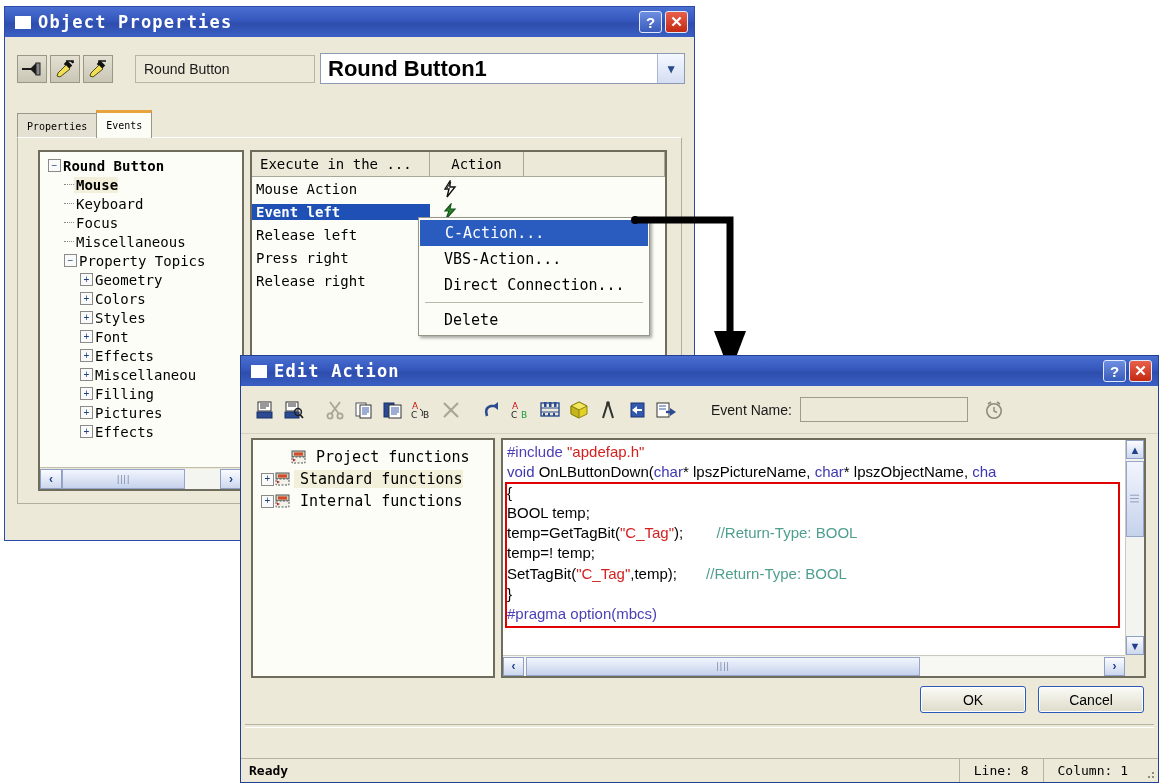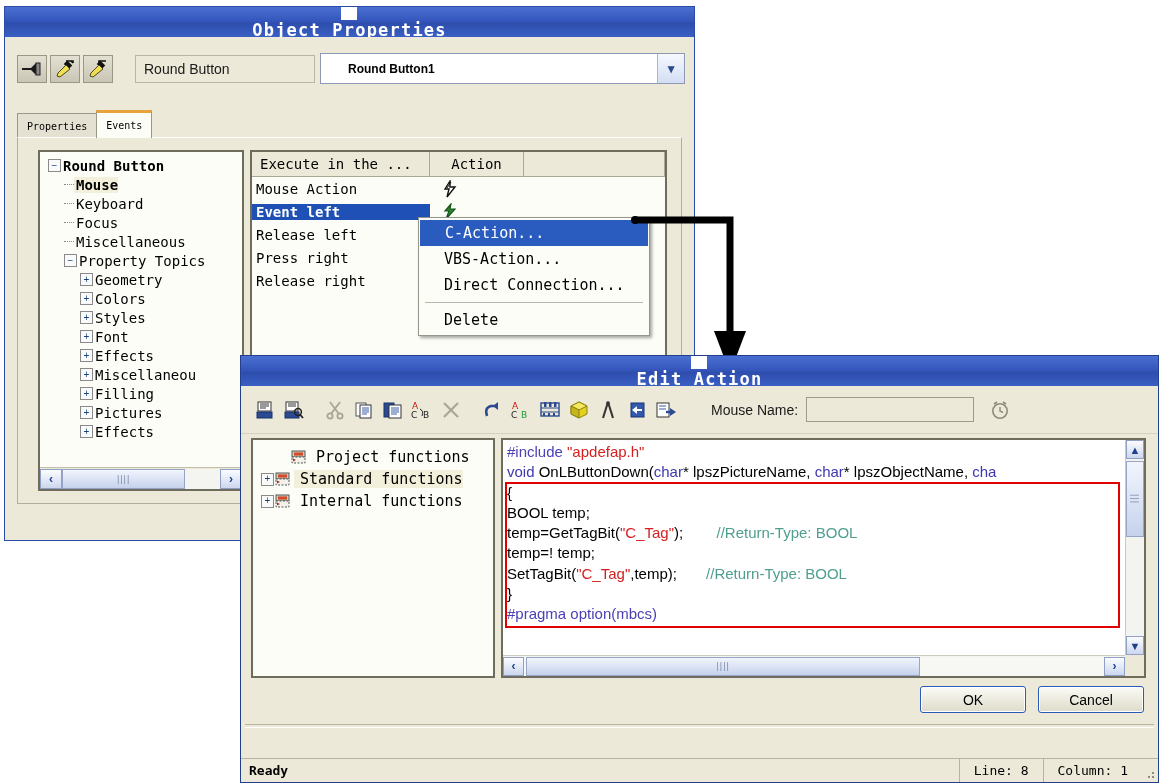--- a/index.html
+++ b/index.html
@@ -2,21 +2,21 @@
 <html><head>
 <meta charset="utf-8">
 <style>
   html,body{margin:0;padding:0;background:#ffffff;}
   body{width:1159px;height:783px;position:relative;overflow:hidden;
        font-family:"DejaVu Sans Mono",monospace;}
 
   
   .win{position:absolute;background:#ece9d8;border:1px solid #0a246a;box-sizing:border-box;}
   .titlebar{height:30px;background:linear-gradient(180deg,#4a6fd0 0%,#3557bd 45%,#2e4ead 55%,#3a5fc4 100%);
-            display:flex;align-items:center;padding:0 4px;box-sizing:border-box;flex-direction:column;}
+            display:flex;align-items:center;padding:0 4px;box-sizing:border-box;}
   .title-icon{width:16px;height:13px;background:#ffffff;margin:0 7px 0 6px;flex:none;}
   .title-text{color:#ffffff;font-size:17px;font-weight:bold;letter-spacing:1.2px;
               font-family:"DejaVu Sans Mono",monospace;white-space:nowrap;}
   .title-btns{margin-left:auto;display:flex;gap:3px;align-items:center;padding-right:2px;}
   .tb-btn{width:23px;height:22px;border:1px solid #dfe9ff;border-radius:3px;
           display:flex;align-items:center;justify-content:center;
           font-size:15px;font-weight:bold;color:#ffffff;box-sizing:border-box;
           font-family:"Liberation Sans",sans-serif;}
   .tb-help{background:linear-gradient(180deg,#6d8ee0,#3a5cbb);}
   .tb-close{background:linear-gradient(180deg,#e8604a,#c32a12);}
@@ -28,22 +28,22 @@
 
   .op-toolbar{position:absolute;left:12px;top:18px;display:flex;gap:3px;}
   .op-tbtn{width:30px;height:28px;background:linear-gradient(180deg,#e3e0d2,#c9c6b6);
            border:1px solid #9a9785;box-sizing:border-box;display:flex;align-items:center;justify-content:center;}
   .op-name-label{position:absolute;left:130px;top:18px;width:180px;height:28px;
             background:#ece9d8;border:1px solid #b7b5a4;box-sizing:border-box;
             display:flex;align-items:center;padding-left:8px;font-size:14px;color:#1a1a1a;
             font-family:"Liberation Sans",sans-serif;}
   .op-combo{position:absolute;left:315px;top:16px;width:365px;height:31px;
             background:#ffffff;border:1px solid #8e9ab5;box-sizing:border-box;display:flex;align-items:center;}
-  .op-combo .val{flex:1;padding-left:7px;font-size:12px;font-weight:bold;color:#000;
-                 font-family:"Liberation Sans",sans-serif;margin-left:20px;}
+  .op-combo .val{flex:1;padding-left:7px;font-size:22px;font-weight:bold;color:#000;
+                 font-family:"Liberation Sans",sans-serif;}
   .op-combo .arrow{width:26px;height:100%;display:flex;align-items:center;justify-content:center;
                    background:linear-gradient(180deg,#f5f8ff,#d4def3);border-left:1px solid #aab6cd;
                    color:#2a4a8a;font-size:12px;}
 
   
   .tabs{position:absolute;left:12px;top:73px;display:flex;align-items:flex-end;height:28px;}
   .tab{height:25px;padding:0 9px;display:flex;align-items:center;font-size:10px;color:#000;
        border:1px solid #9a9785;border-bottom:none;background:#e4e1d2;
        font-family:"DejaVu Sans Mono",monospace;box-sizing:border-box;margin-right:-1px;}
   .tab.active{height:28px;background:#fdfdf7;border-top:3px solid #e8a33d;z-index:2;position:relative;}
@@ -493,21 +493,21 @@
       <div class="ea-ibtn">
         <svg width="22" height="20" viewBox="0 0 22 20">
           <rect x="2" y="3" width="12" height="14" fill="#fff" stroke="#333"></rect>
           <line x1="4" y1="6" x2="11" y2="6" stroke="#3b5aa8"></line>
             <line x1="4" y1="9" x2="11" y2="9" stroke="#3b5aa8"></line>
           <path d="M11 12 L18 12" stroke="#2b4a92" stroke-width="2.4"></path>
           <polygon points="21,12 15,8 15,16" fill="#2b4a92"></polygon>
         </svg>
       </div>
 
-      <div class="ea-evlabel">Mouse Name:</div>
+      <div class="ea-evlabel">Event Name:</div>
       <input class="ea-evinput" value="" style="">
       <div class="ea-ibtn" style="margin-left:14px">
         <svg width="22" height="22" viewBox="0 0 22 22">
           <circle cx="11" cy="12" r="7.2" fill="none" stroke="#8d8b7a" stroke-width="1.6"></circle>
           <path d="M11 8 L11 12 L14 13.5" stroke="#8d8b7a" stroke-width="1.4" fill="none"></path>
           <path d="M5 5 L8 3" stroke="#8d8b7a" stroke-width="1.6"></path>
           <path d="M17 5 L14 3" stroke="#8d8b7a" stroke-width="1.6"></path>
         </svg>
       </div>
     </div>

